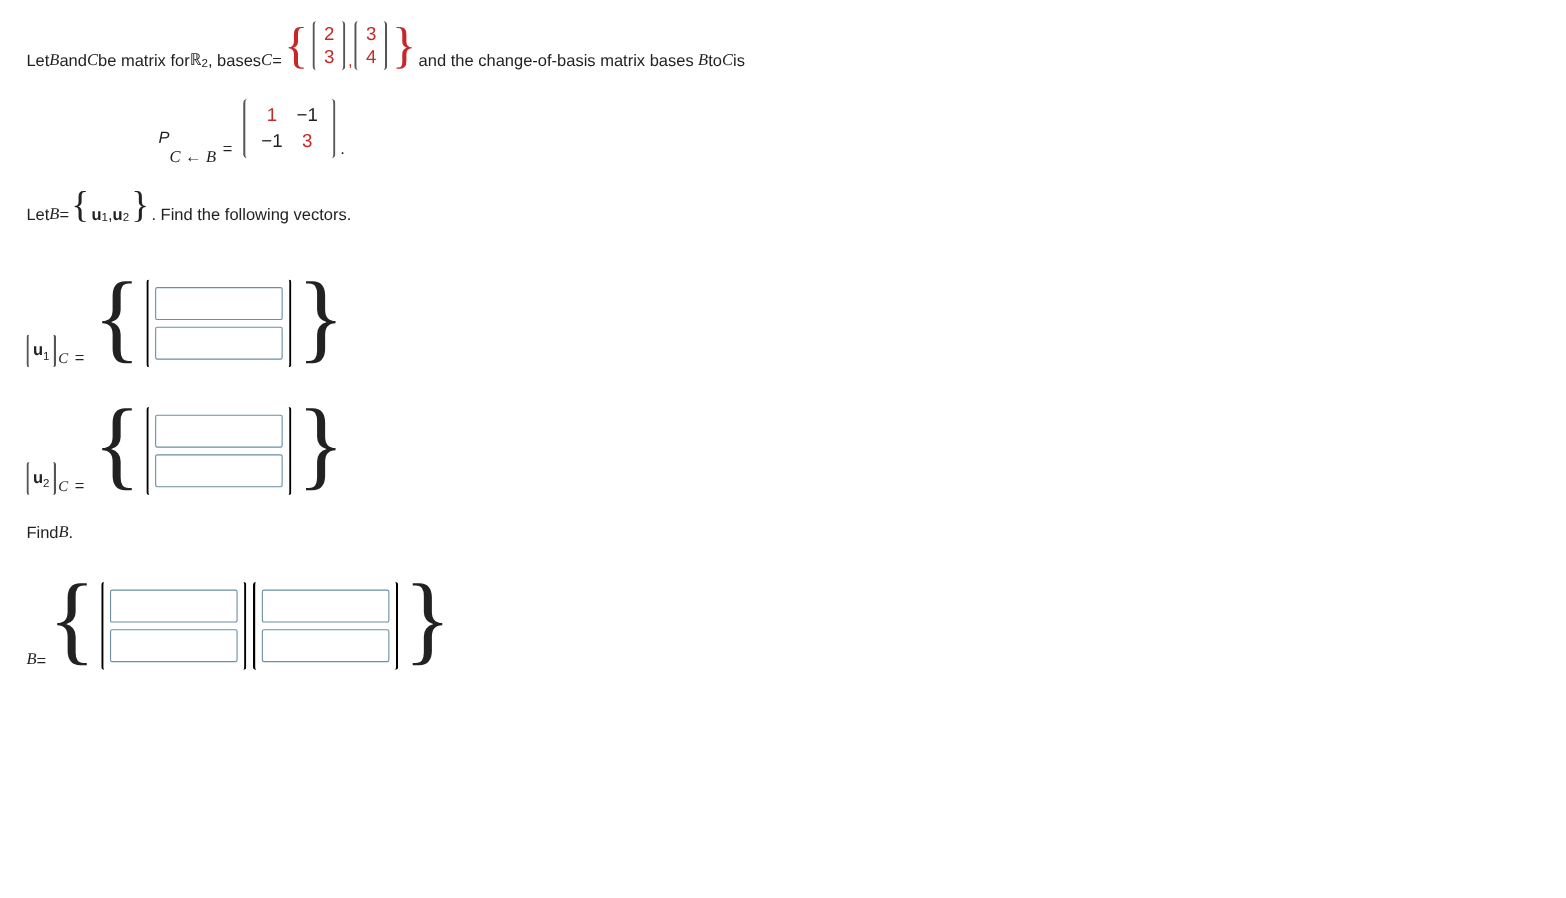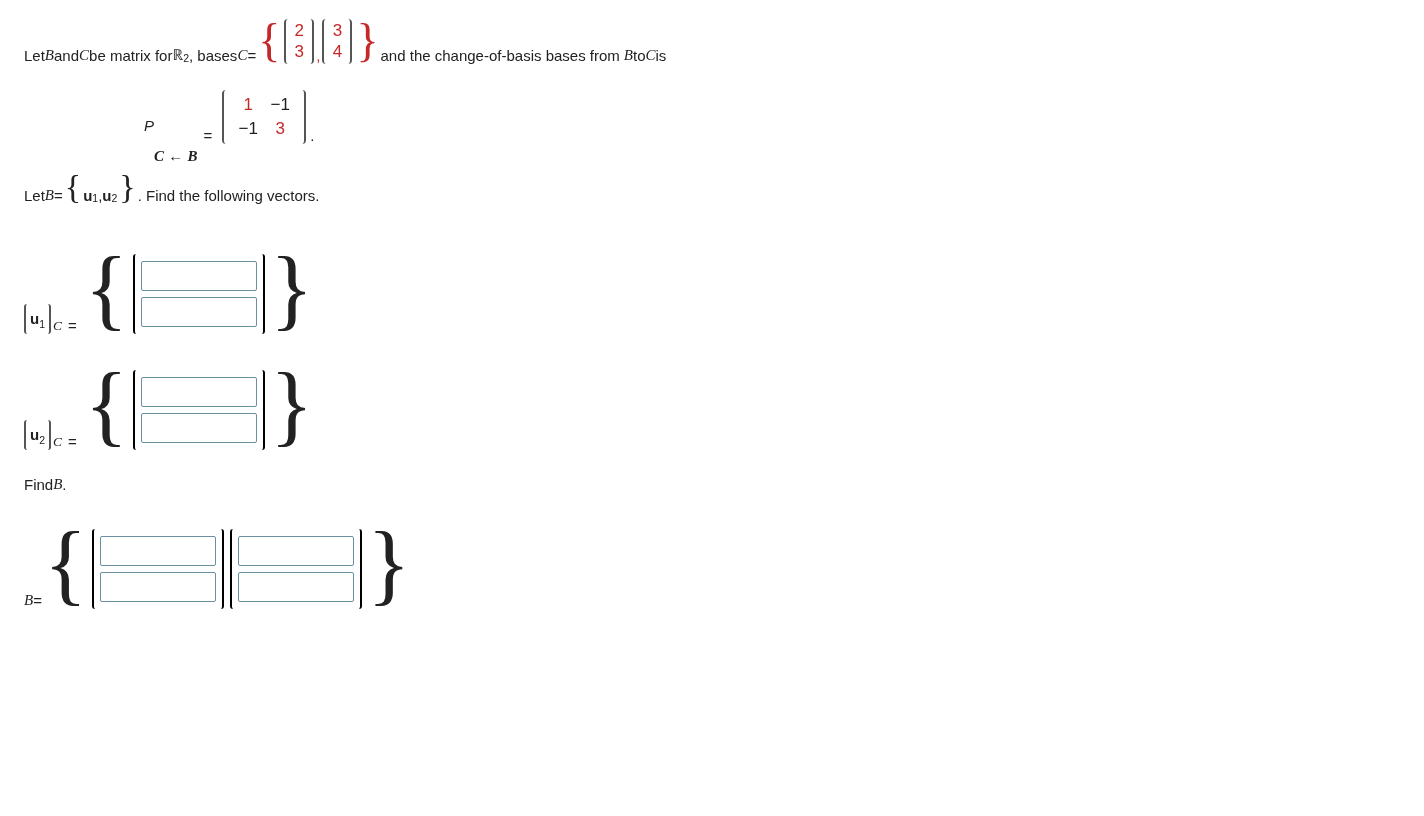--- a/index.html
+++ b/index.html
@@ -113,33 +113,33 @@
   <span class="bracket-col">
     <span class="num red">2</span>
     <span class="num red">3</span>
   </span>
   <span class="red">,</span>
   <span class="bracket-col">
     <span class="num red">3</span>
     <span class="num red">4</span>
   </span>
   <span class="brace red">}</span>
-  <span> and the change-of-basis bases from </span>
+  <span> and the change-of-basis matrix bases </span>
   <span class="frac-gap"></span>
   <span class="cal">B</span>
   <span> to </span>
   <span class="cal">C</span>
   <span> is</span>
 </div>
 
 <div class="spacer-v"></div>
 
 <div class="row indent">
   <span style="position:relative; top:-10px; font-style:italic;">P</span>
-  <span style="position:relative; top:21px;font-weight:bold;">
+  <span style="position:relative; top:8px;">
     <span class="cal">C</span><span> ← </span><span class="cal">B</span>
   </span>
   <span class="eq"> = </span>
   <span class="matrix">
     <span class="mcol">
       <span class="red">1</span>
       <span>−1</span>
     </span>
     <span class="mcol">
       <span>−1</span>

